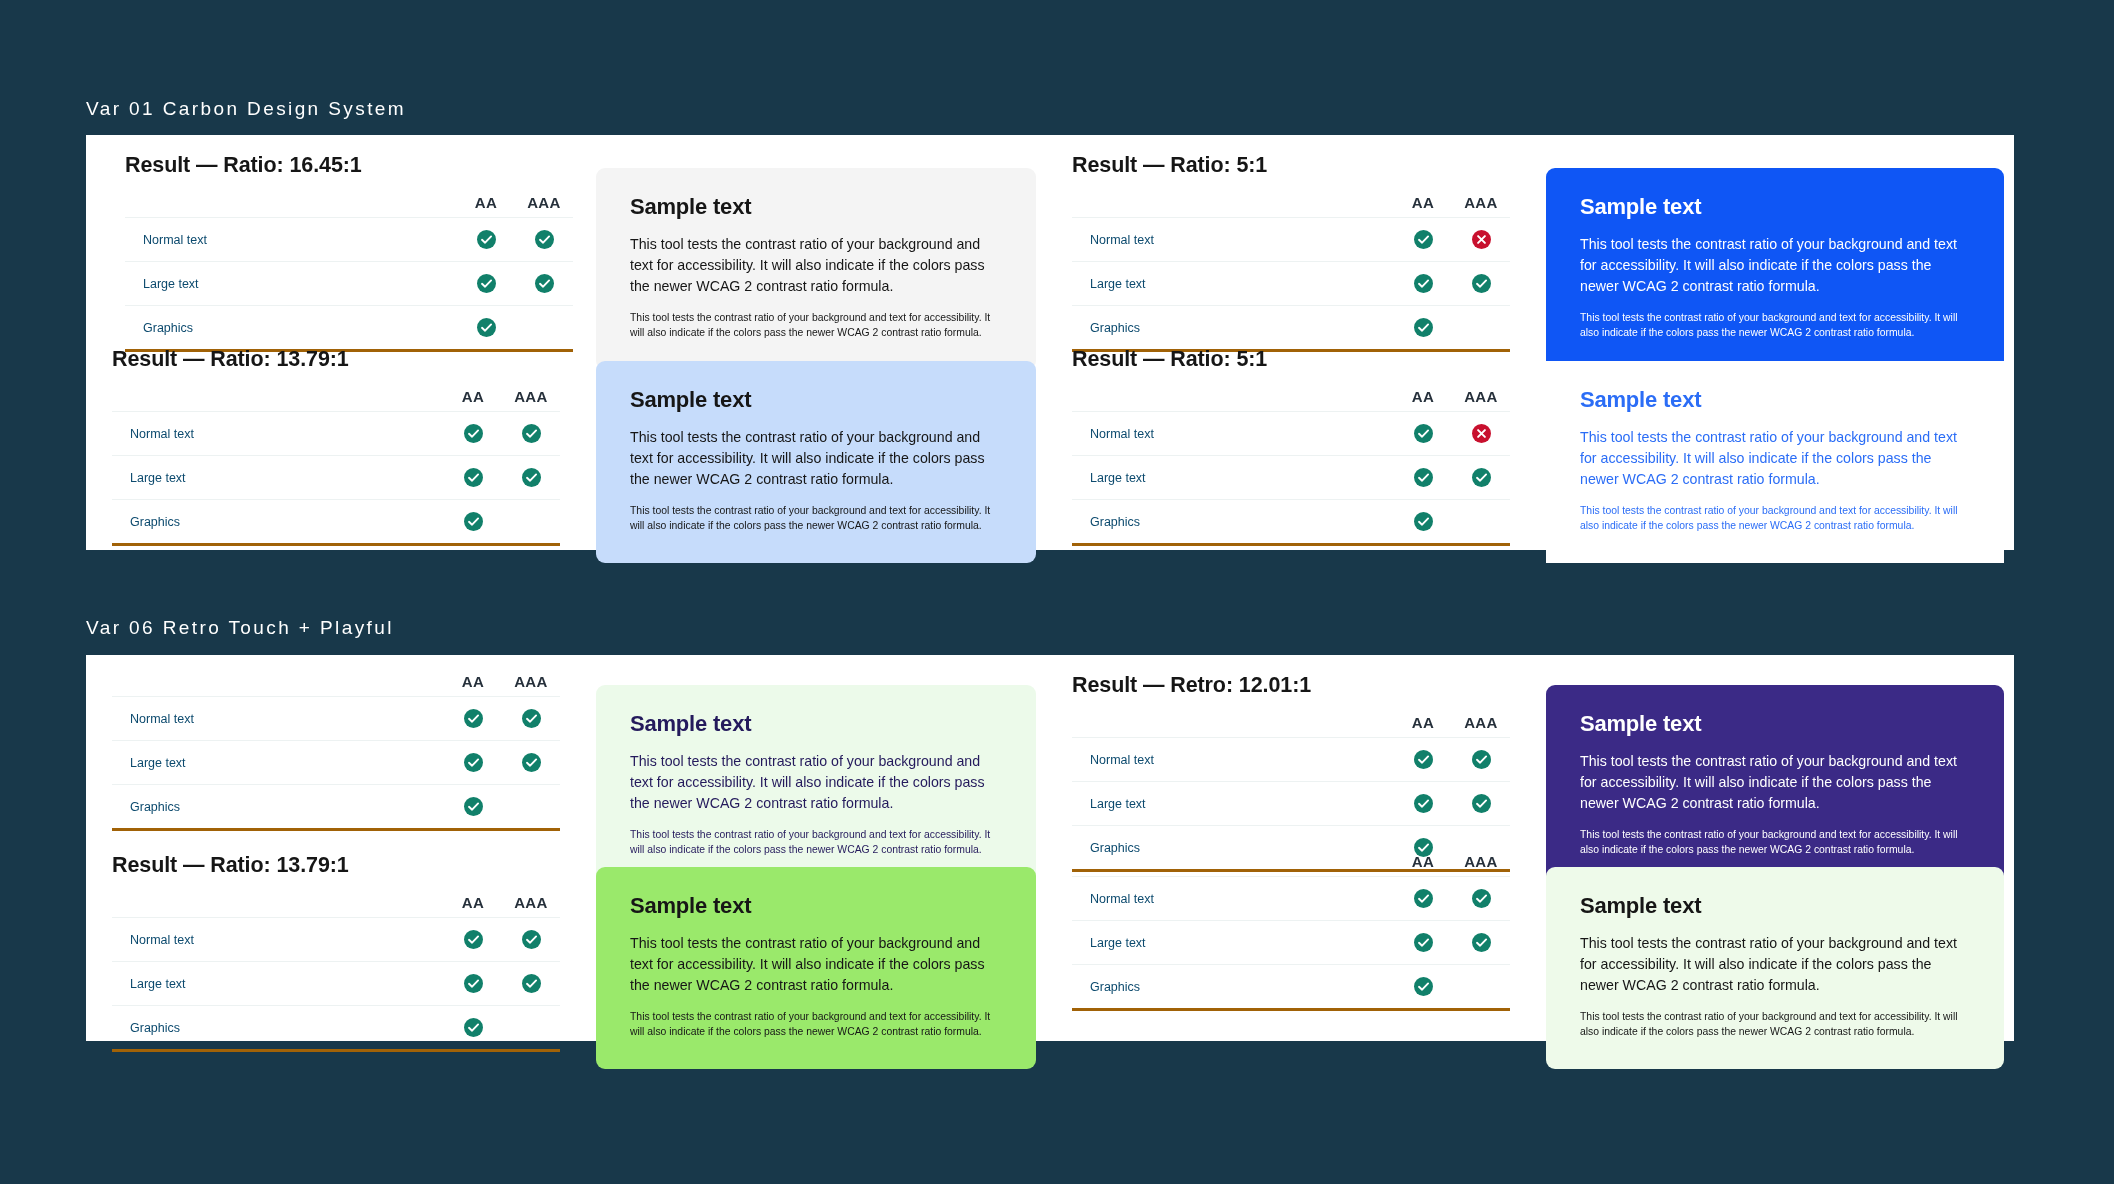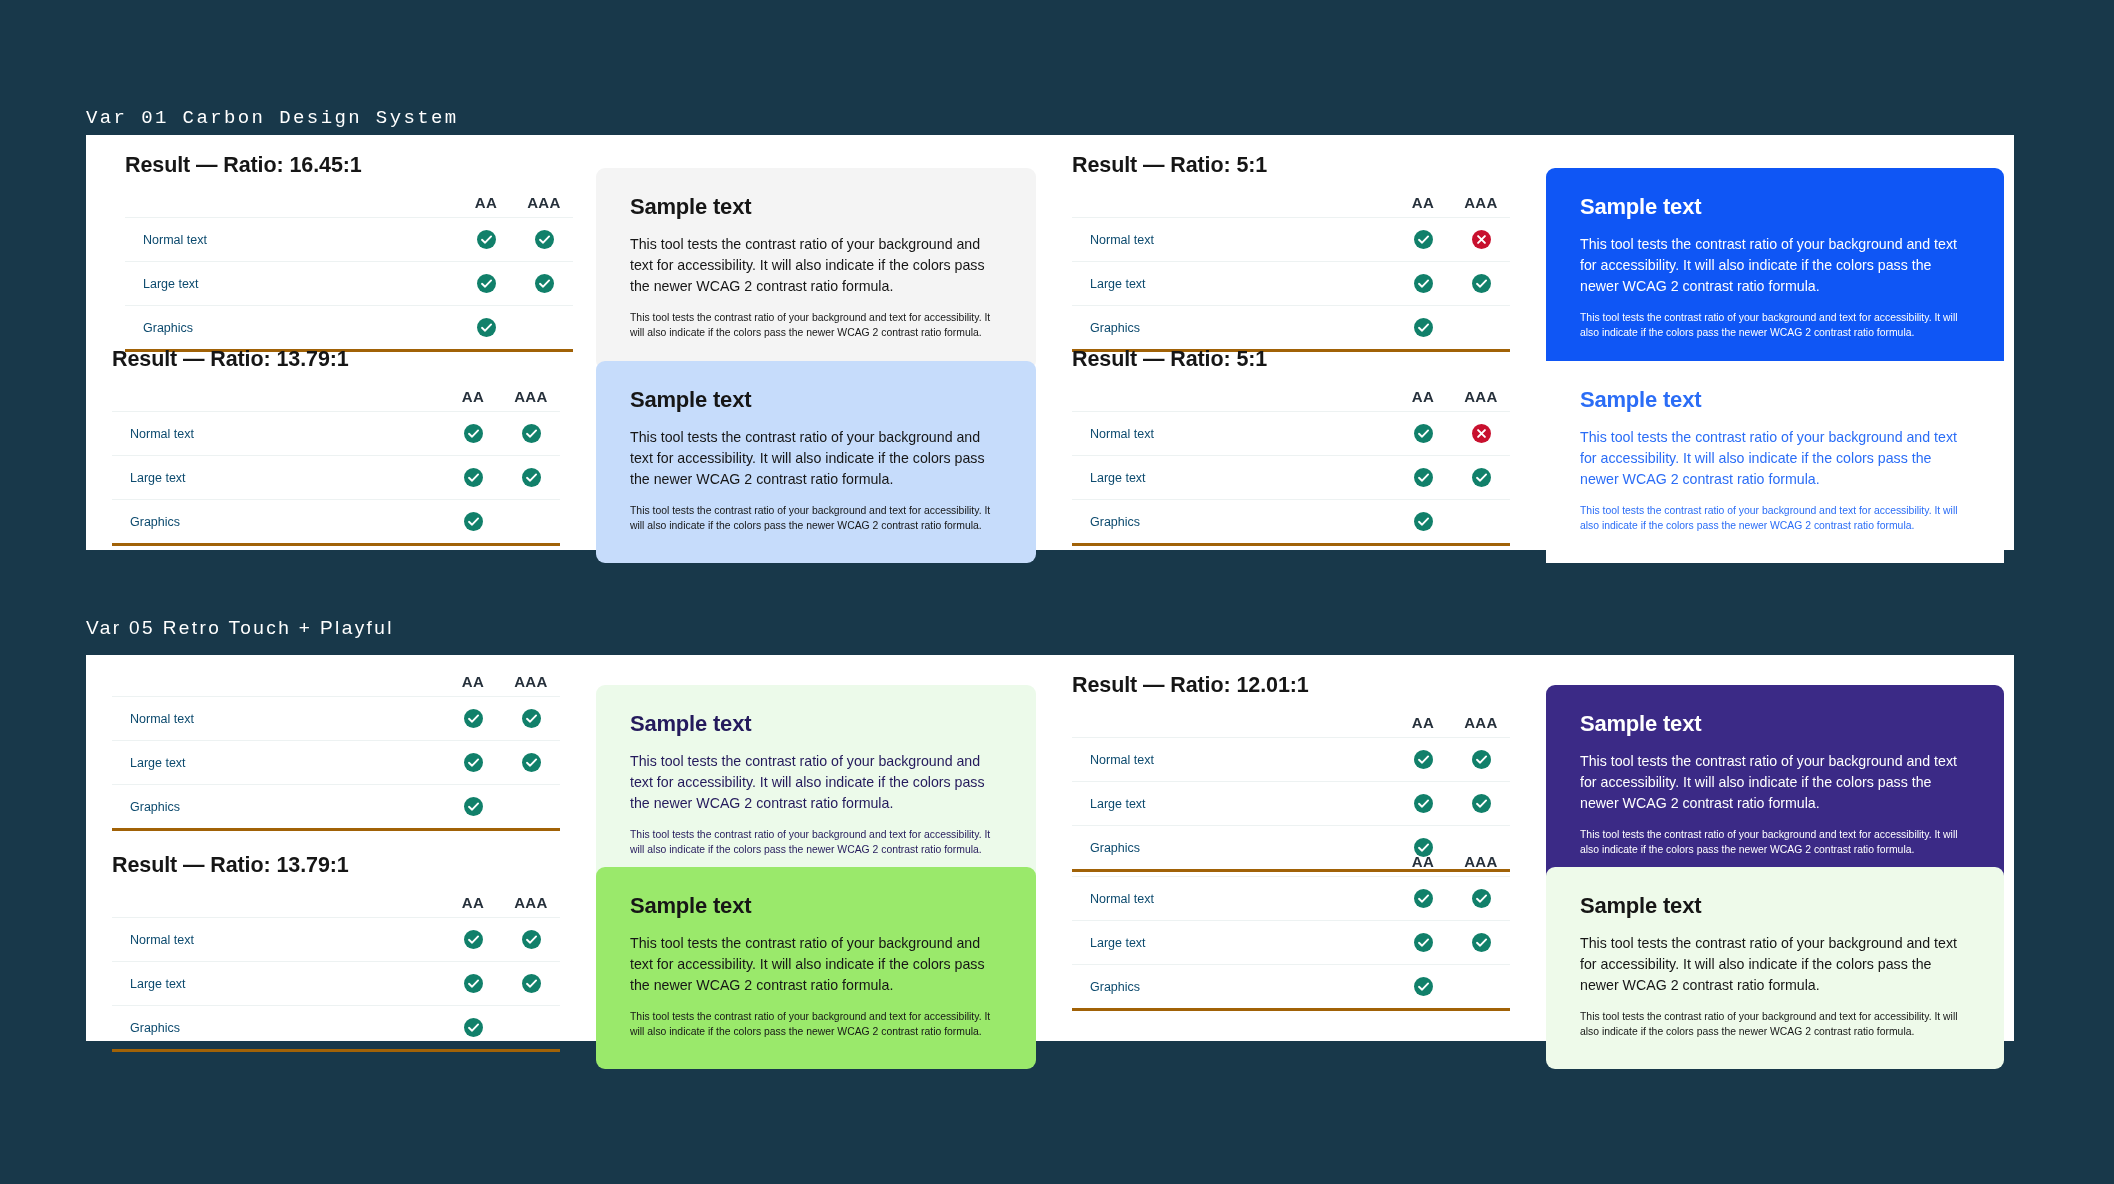--- a/index.html
+++ b/index.html
@@ -118,21 +118,21 @@
   .sample-body-small {
     font-size: 10.4px;
     line-height: 1.46;
   }
 </style>
 </head>
 <body>
 
 <div class="page">
 
-  <div class="section-title" style="left:86px; top:107px;font-family:Liberation Mono, monospace;">Var 01 Carbon Design System</div>
+  <div class="section-title" style="left:86px; top:98px;">Var 01 Carbon Design System</div>
 
   <div class="panel" id="panel-0" style="left:86px; top:135px; width:1928px; height:415px;">
   <div style="position: absolute; left: 13px; width: 500px; top: 18px;">
         <div class="result-block">
           <div class="result-title">Result — Ratio: 16.45:1</div>
           <table class="result-table">
             <thead>
               <tr>
                 <th class="label-col"></th>
                 <th>AA</th>
@@ -323,21 +323,21 @@
         <div style="padding: 0px 10px;">
           <div class="sample-card no-bg" style="background: rgb(255, 255, 255); color: rgb(43, 109, 246);">
             <div class="sample-heading">Sample text</div>
             <div class="sample-body-large">This tool tests the contrast ratio of your background and text for accessibility. It will also indicate if the colors pass the newer WCAG 2 contrast ratio formula.</div>
             <div class="sample-body-small">This tool tests the contrast ratio of your background and text for accessibility. It will also indicate if the colors pass the newer WCAG 2 contrast ratio formula.</div>
           </div>
         </div>
       </div>
     </div>
 
-  <div class="section-title" style="left:86px; top:617px;">Var 05 Retro Touch + Playful</div>
+  <div class="section-title" style="left:86px; top:617px;">Var 06 Retro Touch + Playful</div>
 
   <div class="panel" id="panel-1" style="left:86px; top:655px; width:1928px; height:386px;">
   <div style="position: absolute; left: 0px; width: 500px; top: 18px;">
         <div class="result-block">
           <table class="result-table">
             <thead>
               <tr>
                 <th class="label-col"></th>
                 <th>AA</th>
                 <th>AAA</th>
@@ -377,21 +377,21 @@
         <div style="padding: 0px 10px;">
           <div class="sample-card" style="background: rgb(236, 250, 234); color: rgb(36, 26, 92);">
             <div class="sample-heading">Sample text</div>
             <div class="sample-body-large">This tool tests the contrast ratio of your background and text for accessibility. It will also indicate if the colors pass the newer WCAG 2 contrast ratio formula.</div>
             <div class="sample-body-small">This tool tests the contrast ratio of your background and text for accessibility. It will also indicate if the colors pass the newer WCAG 2 contrast ratio formula.</div>
           </div>
         </div>
       </div>
       <div style="position: absolute; left: 960px; width: 490px; top: 18px;">
         <div class="result-block">
-          <div class="result-title">Result — Ratio: 12.01:1</div>
+          <div class="result-title">Result — Retro: 12.01:1</div>
           <table class="result-table">
             <thead>
               <tr>
                 <th class="label-col"></th>
                 <th>AA</th>
                 <th>AAA</th>
               </tr>
             </thead>
             <tbody>
               <tr>

